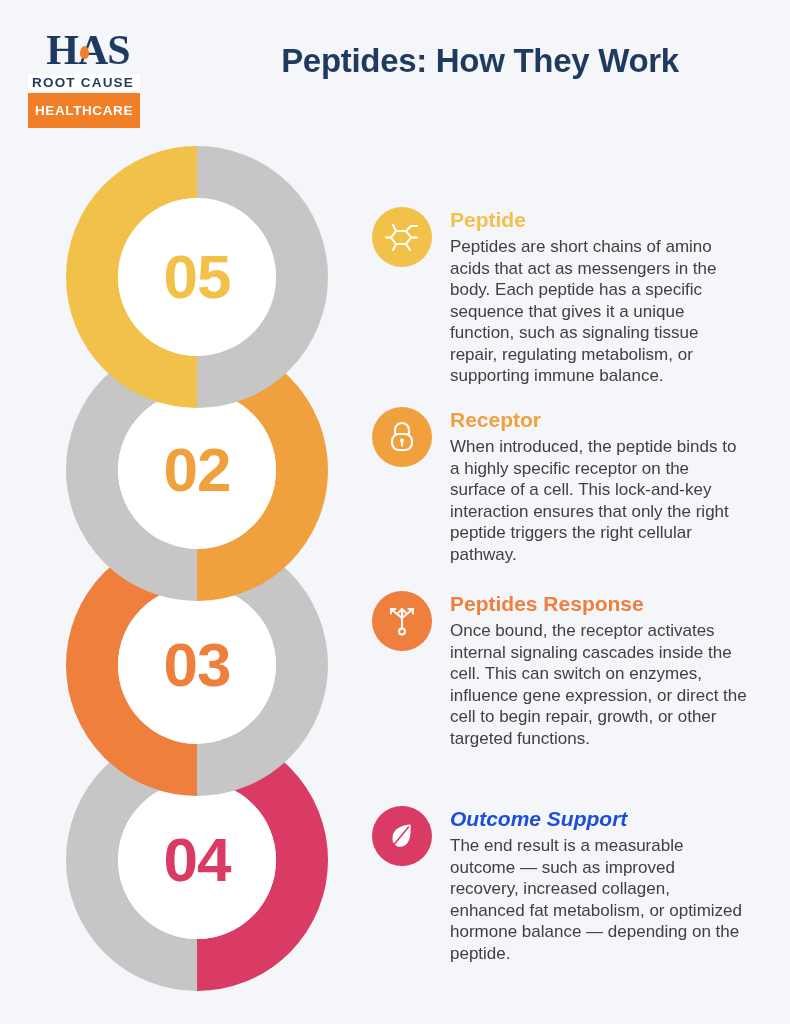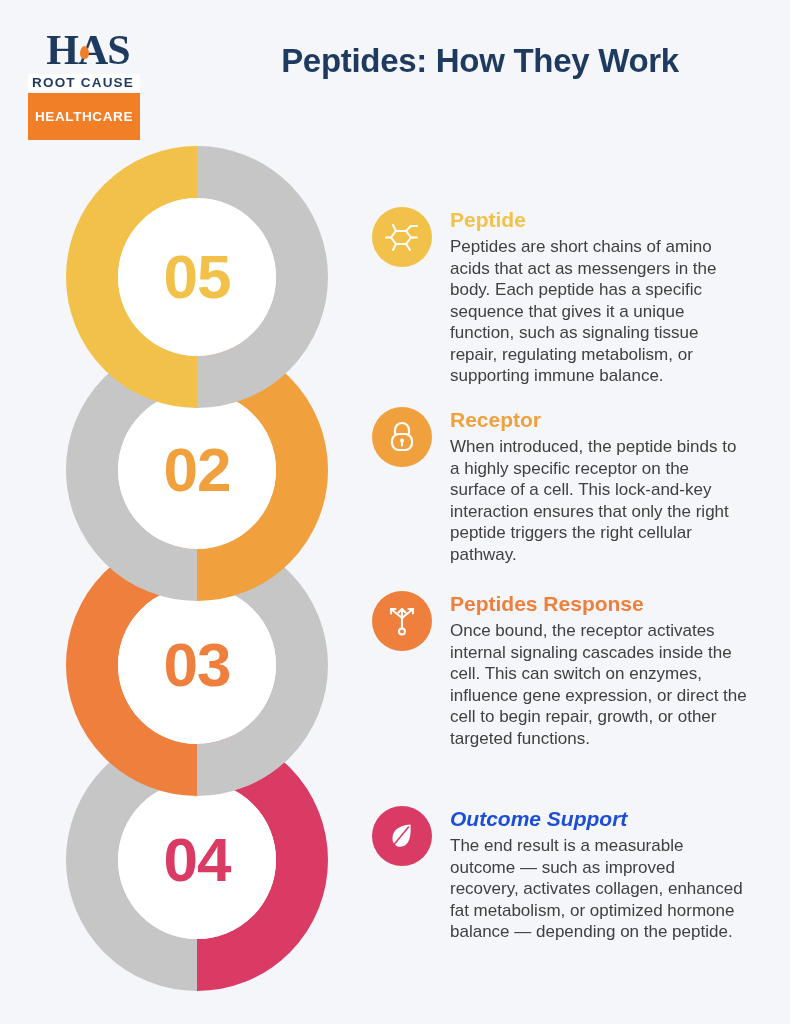--- a/index.html
+++ b/index.html
@@ -59,21 +59,21 @@
     width: 112px;
     margin-top: 2px;
   }
   .logo-line2 {
     background: #f07f28;
     color: #ffffff;
     font-size: 13.5px;
     font-weight: bold;
     letter-spacing: 0.6px;
     text-align: center;
-    padding: 16px 4px;
+    padding: 10px 4px;
     box-sizing: border-box;
     width: 112px;
     margin-top: 2px;
   }
   .page-title {
     position: absolute;
     left: 190px;
     top: 42px;
     width: 580px;
     text-align: center;
@@ -255,15 +255,15 @@
 
 <div class="step" style="top:806px;">
   <div class="step-icon" style="background:#d93b64;">
     <svg width="32" height="32" viewBox="0 0 32 32">
       <path d="M24.5 4.5 C12 5.5 6.5 11 6.5 18.5 c0 3.2 1.4 5.6 3.3 7 C13 27.8 18 27 21 23.5 c3.6 -4.2 4 -12 3.5 -19 Z" fill="#ffffff"></path>
       <path d="M22.5 7 L6 27" stroke="#d93b64" stroke-width="1.6" fill="none" stroke-linecap="round"></path>
     </svg>
   </div>
   <div class="step-body">
     <h2 class="step-title" style="color:#1d4ed8;font-style:italic;">Outcome Support</h2>
-    <p class="step-desc">The end result is a measurable outcome — such as improved recovery, activates collagen, enhanced fat metabolism, or optimized hormone balance — depending on the peptide.</p>
+    <p class="step-desc">The end result is a measurable outcome — such as improved recovery, increased collagen, enhanced fat metabolism, or optimized hormone balance — depending on the peptide.</p>
   </div>
 </div>
 
 </body></html>

